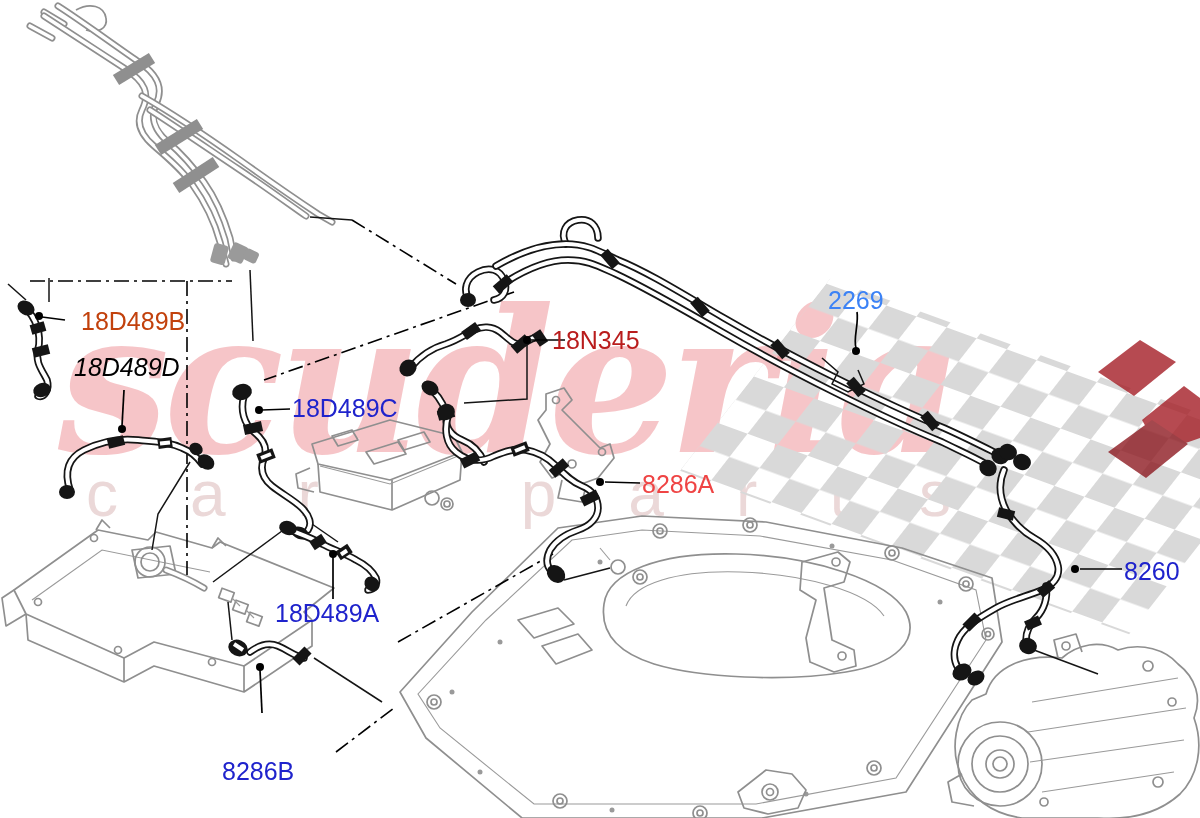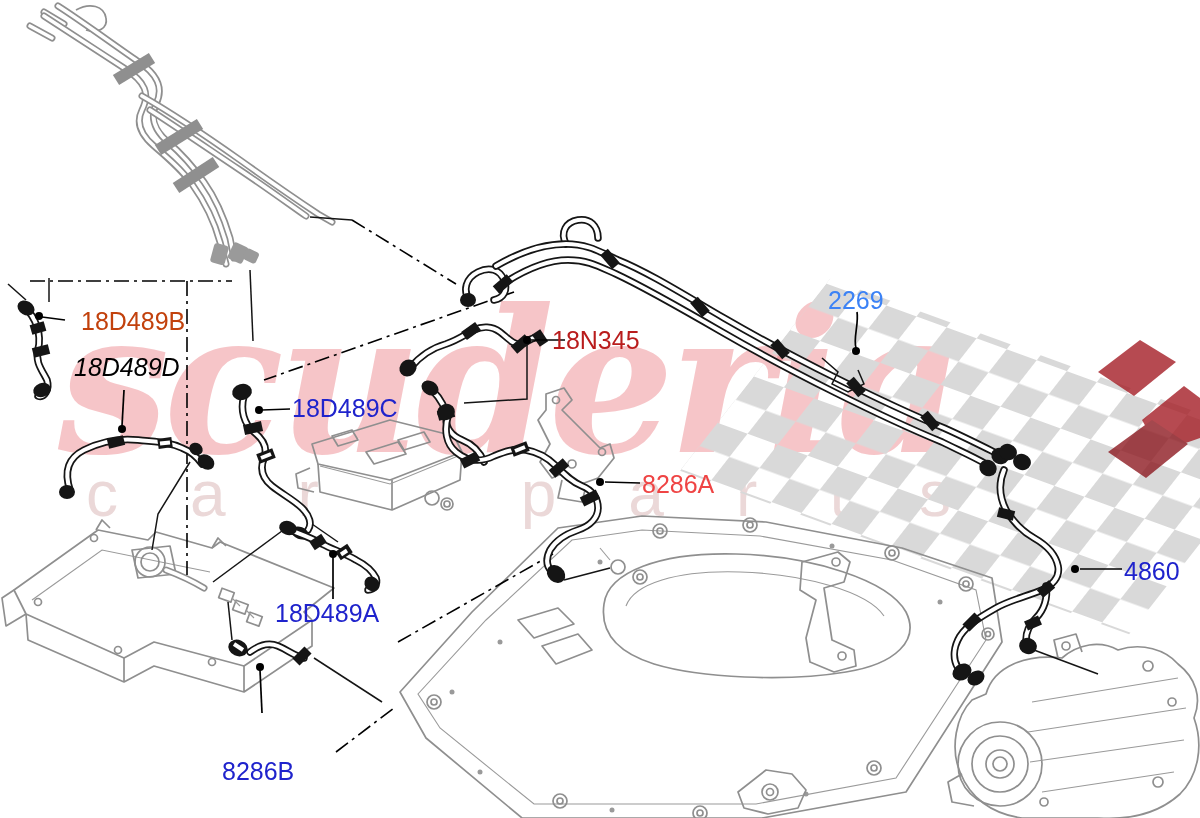--- a/index.html
+++ b/index.html
@@ -366,16 +366,16 @@
         <circle class="dot" cx="260" cy="667" r="4"></circle>
     </g>
   </svg>
 
   <div class="part-label" style="left: 81px; top: 309px; color: #c2410c;">18D489B</div>
   <div class="part-label" style="left: 74px; top: 355px; color: #000000; font-style: italic;">18D489D</div>
   <div class="part-label" style="left: 292px; top: 396px; color: rgb(31, 35, 204);">18D489C</div>
   <div class="part-label" style="left: 552px; top: 328px; color: #b91c1c;">18N345</div>
   <div class="part-label" style="left: 828px; top: 288px; color: #3b82f6;">2269</div>
   <div class="part-label" style="left: 642px; top: 472px; color: #ef4444;">8286A</div>
-  <div class="part-label" style="left: 1124px; top: 559px; color: rgb(31, 35, 204);">4860</div>
+  <div class="part-label" style="left: 1124px; top: 559px; color: rgb(31, 35, 204);">8260</div>
   <div class="part-label" style="left: 275px; top: 601px; color: rgb(31, 35, 204);">18D489A</div>
   <div class="part-label" style="left: 222px; top: 715px; color: rgb(31, 35, 204); margin-top: 44px;">8286B</div>
 </div>
 
 </body></html>

